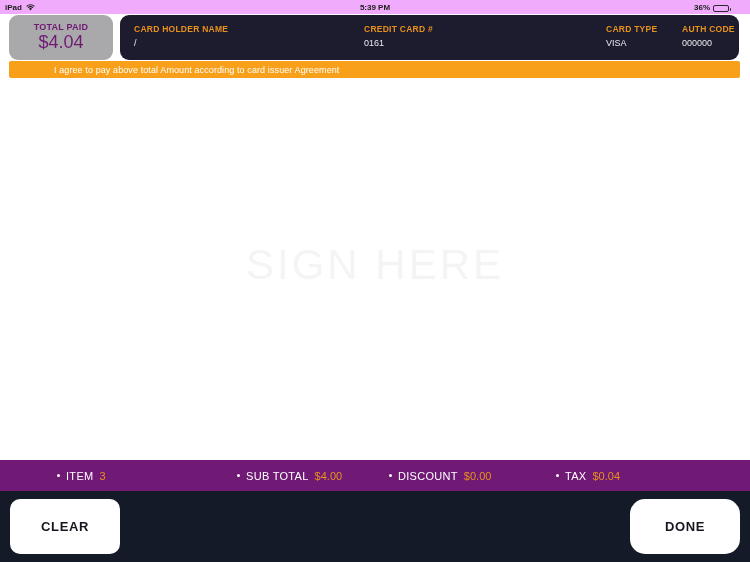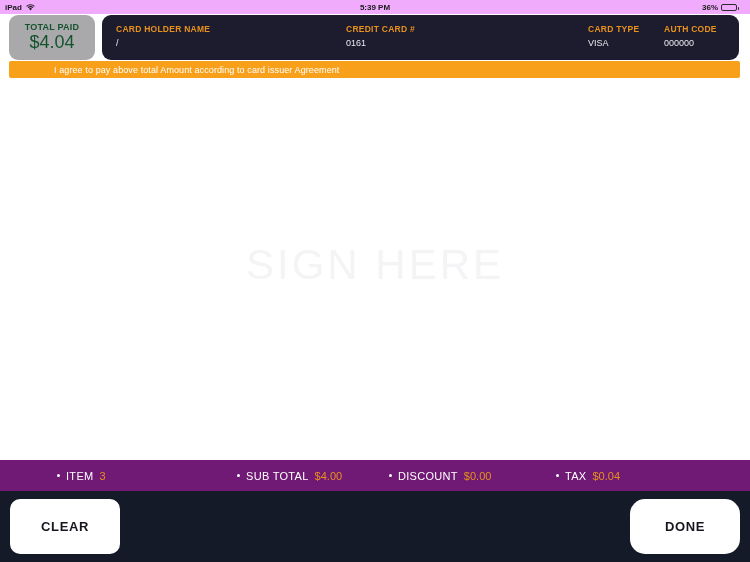--- a/index.html
+++ b/index.html
@@ -40,23 +40,23 @@
     align-items: center;
     gap: 4px;
   }
   .status-center {
     position: absolute;
     left: 0; right: 0;
     text-align: center;
   }
   .status-right {
     position: absolute;
-    right: 13px;
-    display: flex;
-    align-items: center;
+    right: 21px;
+    display: flex;
+    align-items: flex-end;
     gap: 3px;
   }
   .wifi-icon {
     display: inline-block;
     width: 9px; height: 7px;
     position: relative;
   }
   .wifi-icon svg { display: block; }
   .battery-shell {
     position: relative;
@@ -84,26 +84,26 @@
     position: absolute;
     top: 14px; left: 0;
     width: 750px;
     height: 46px;
     display: flex;
     align-items: flex-start;
     padding: 1px 11px 0 9px;
   }
 
   .total-paid-btn {
-    width: 86px;
+    width: 104px;
     height: 45px;
     background: #a9a9ab;
     border-radius: 9px;
     border: none;
-    color: #14532d;
+    color: #701a75;
     display: flex;
     flex-direction: column;
     align-items: center;
     justify-content: center;
     line-height: 1.05;
     flex: none;
   }
   .total-paid-label {
     font-size: 9px;
     font-weight: bold;

